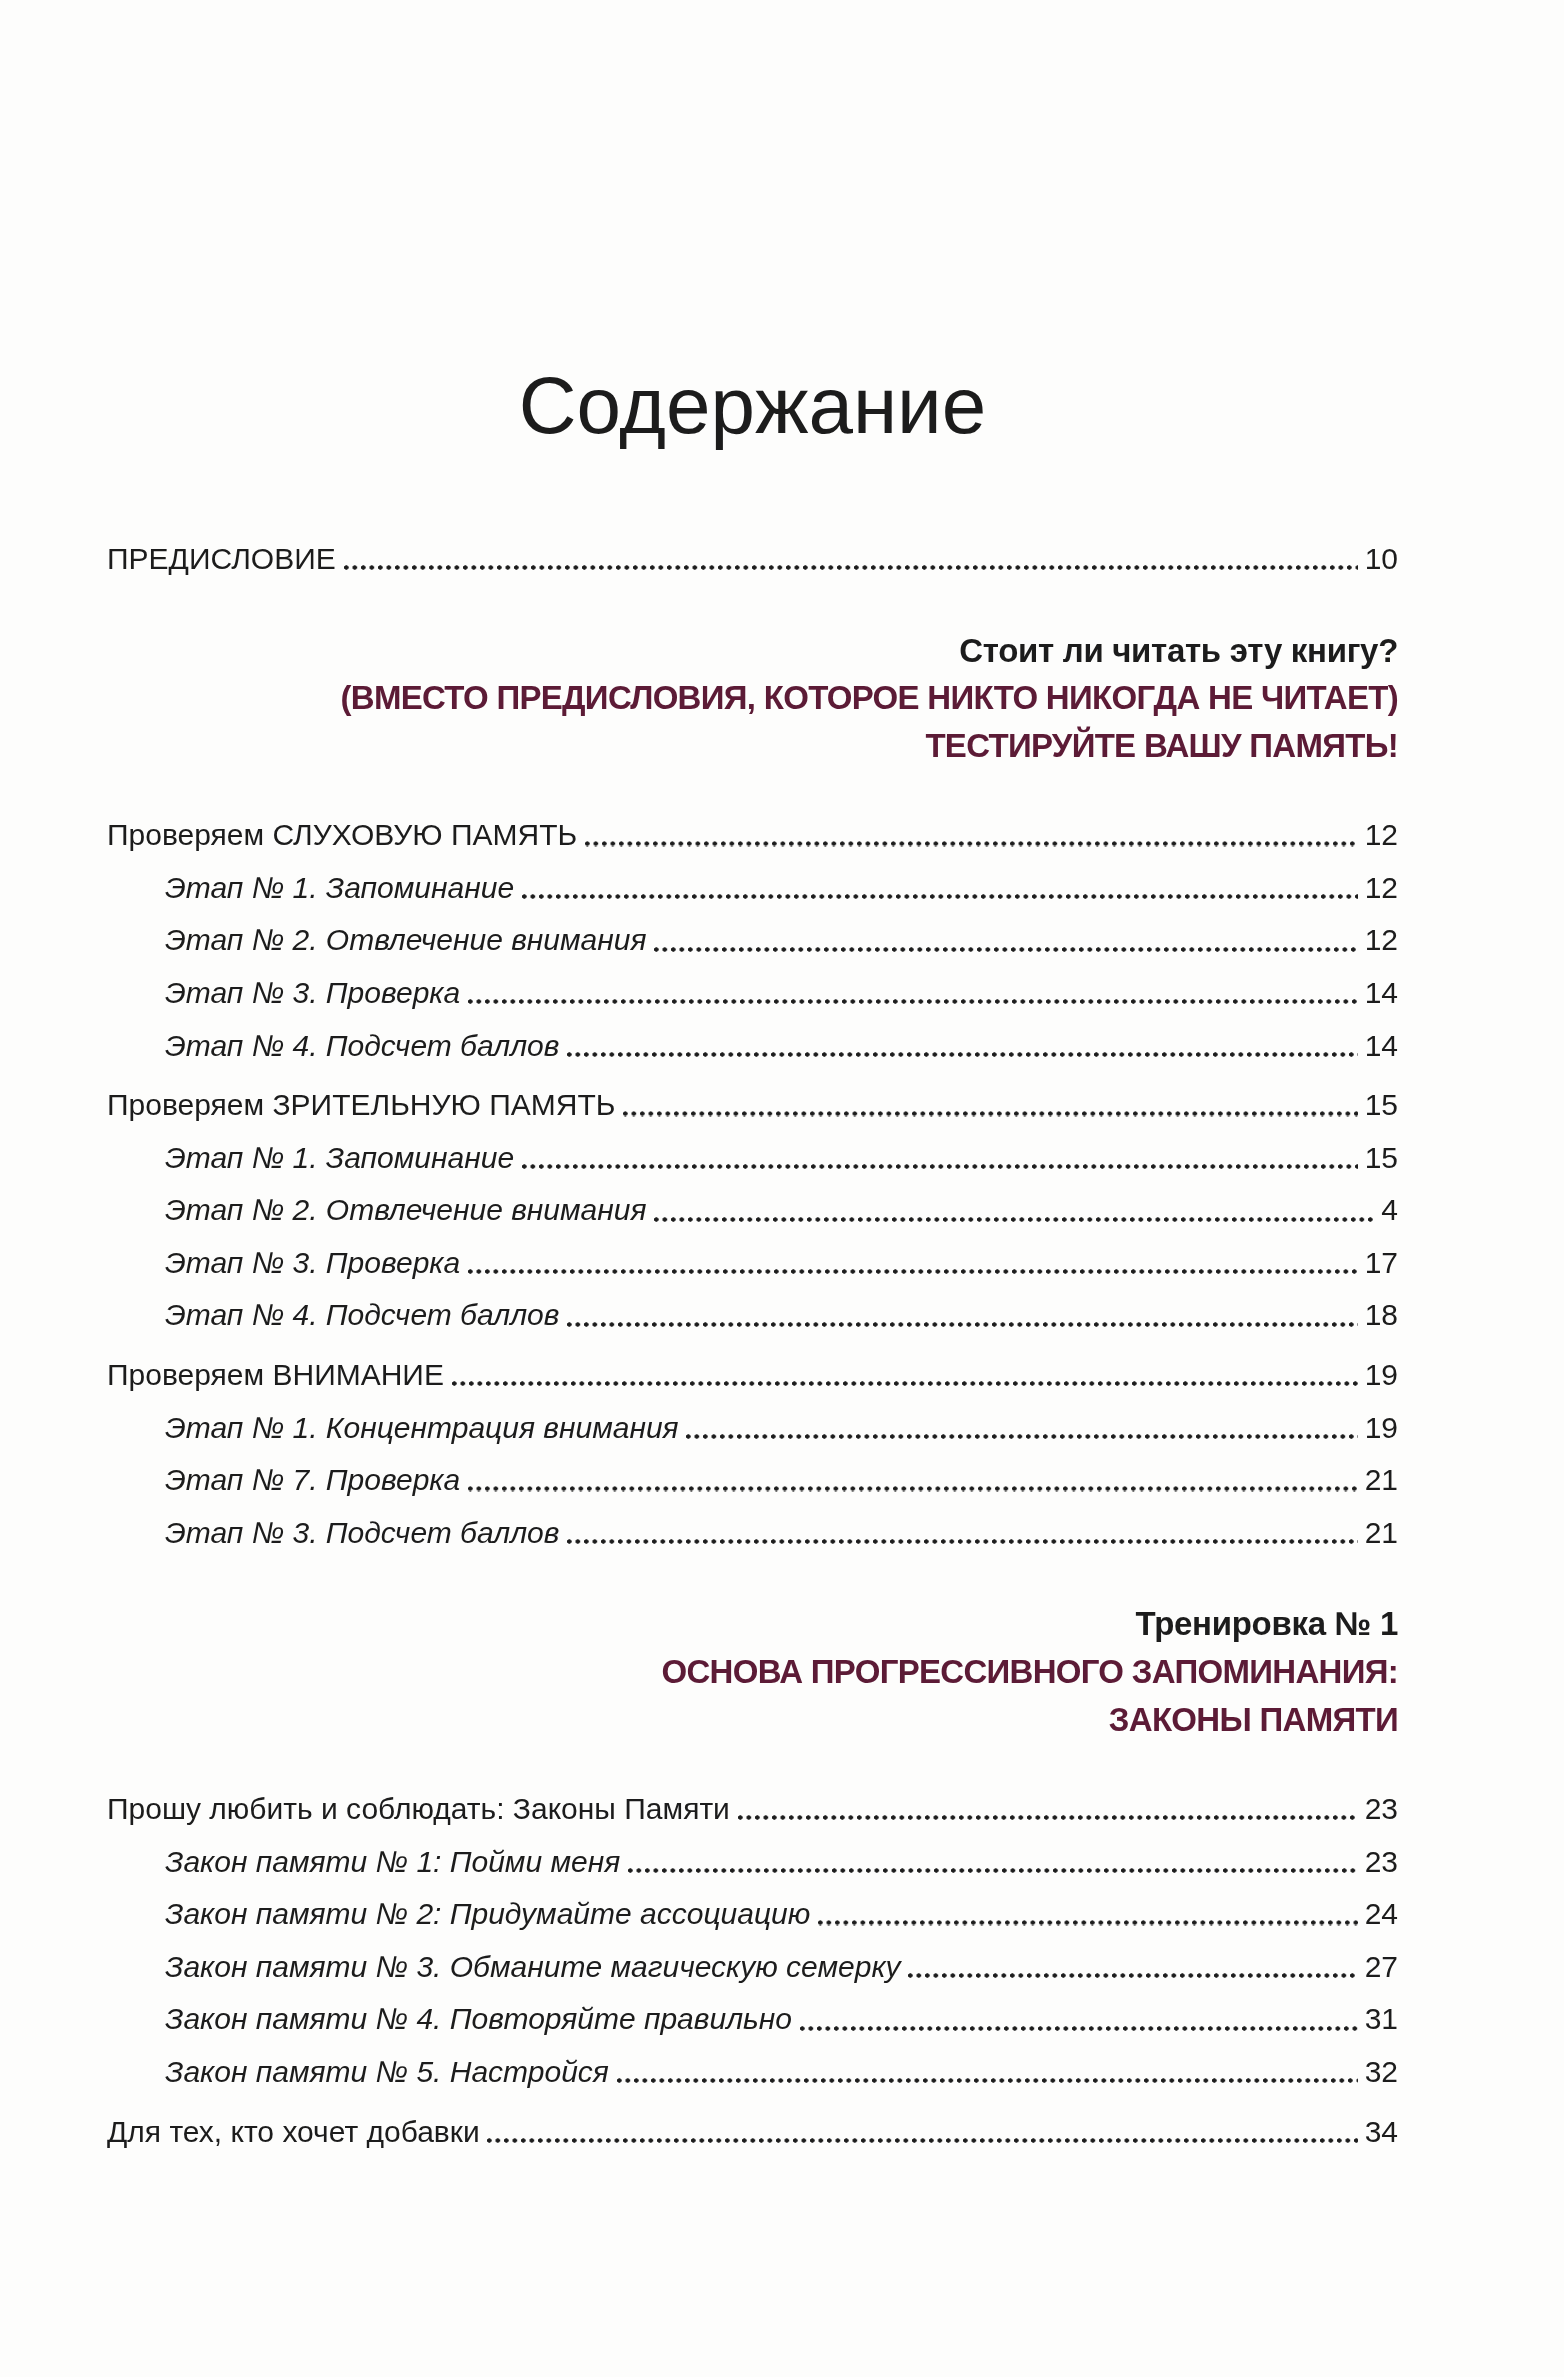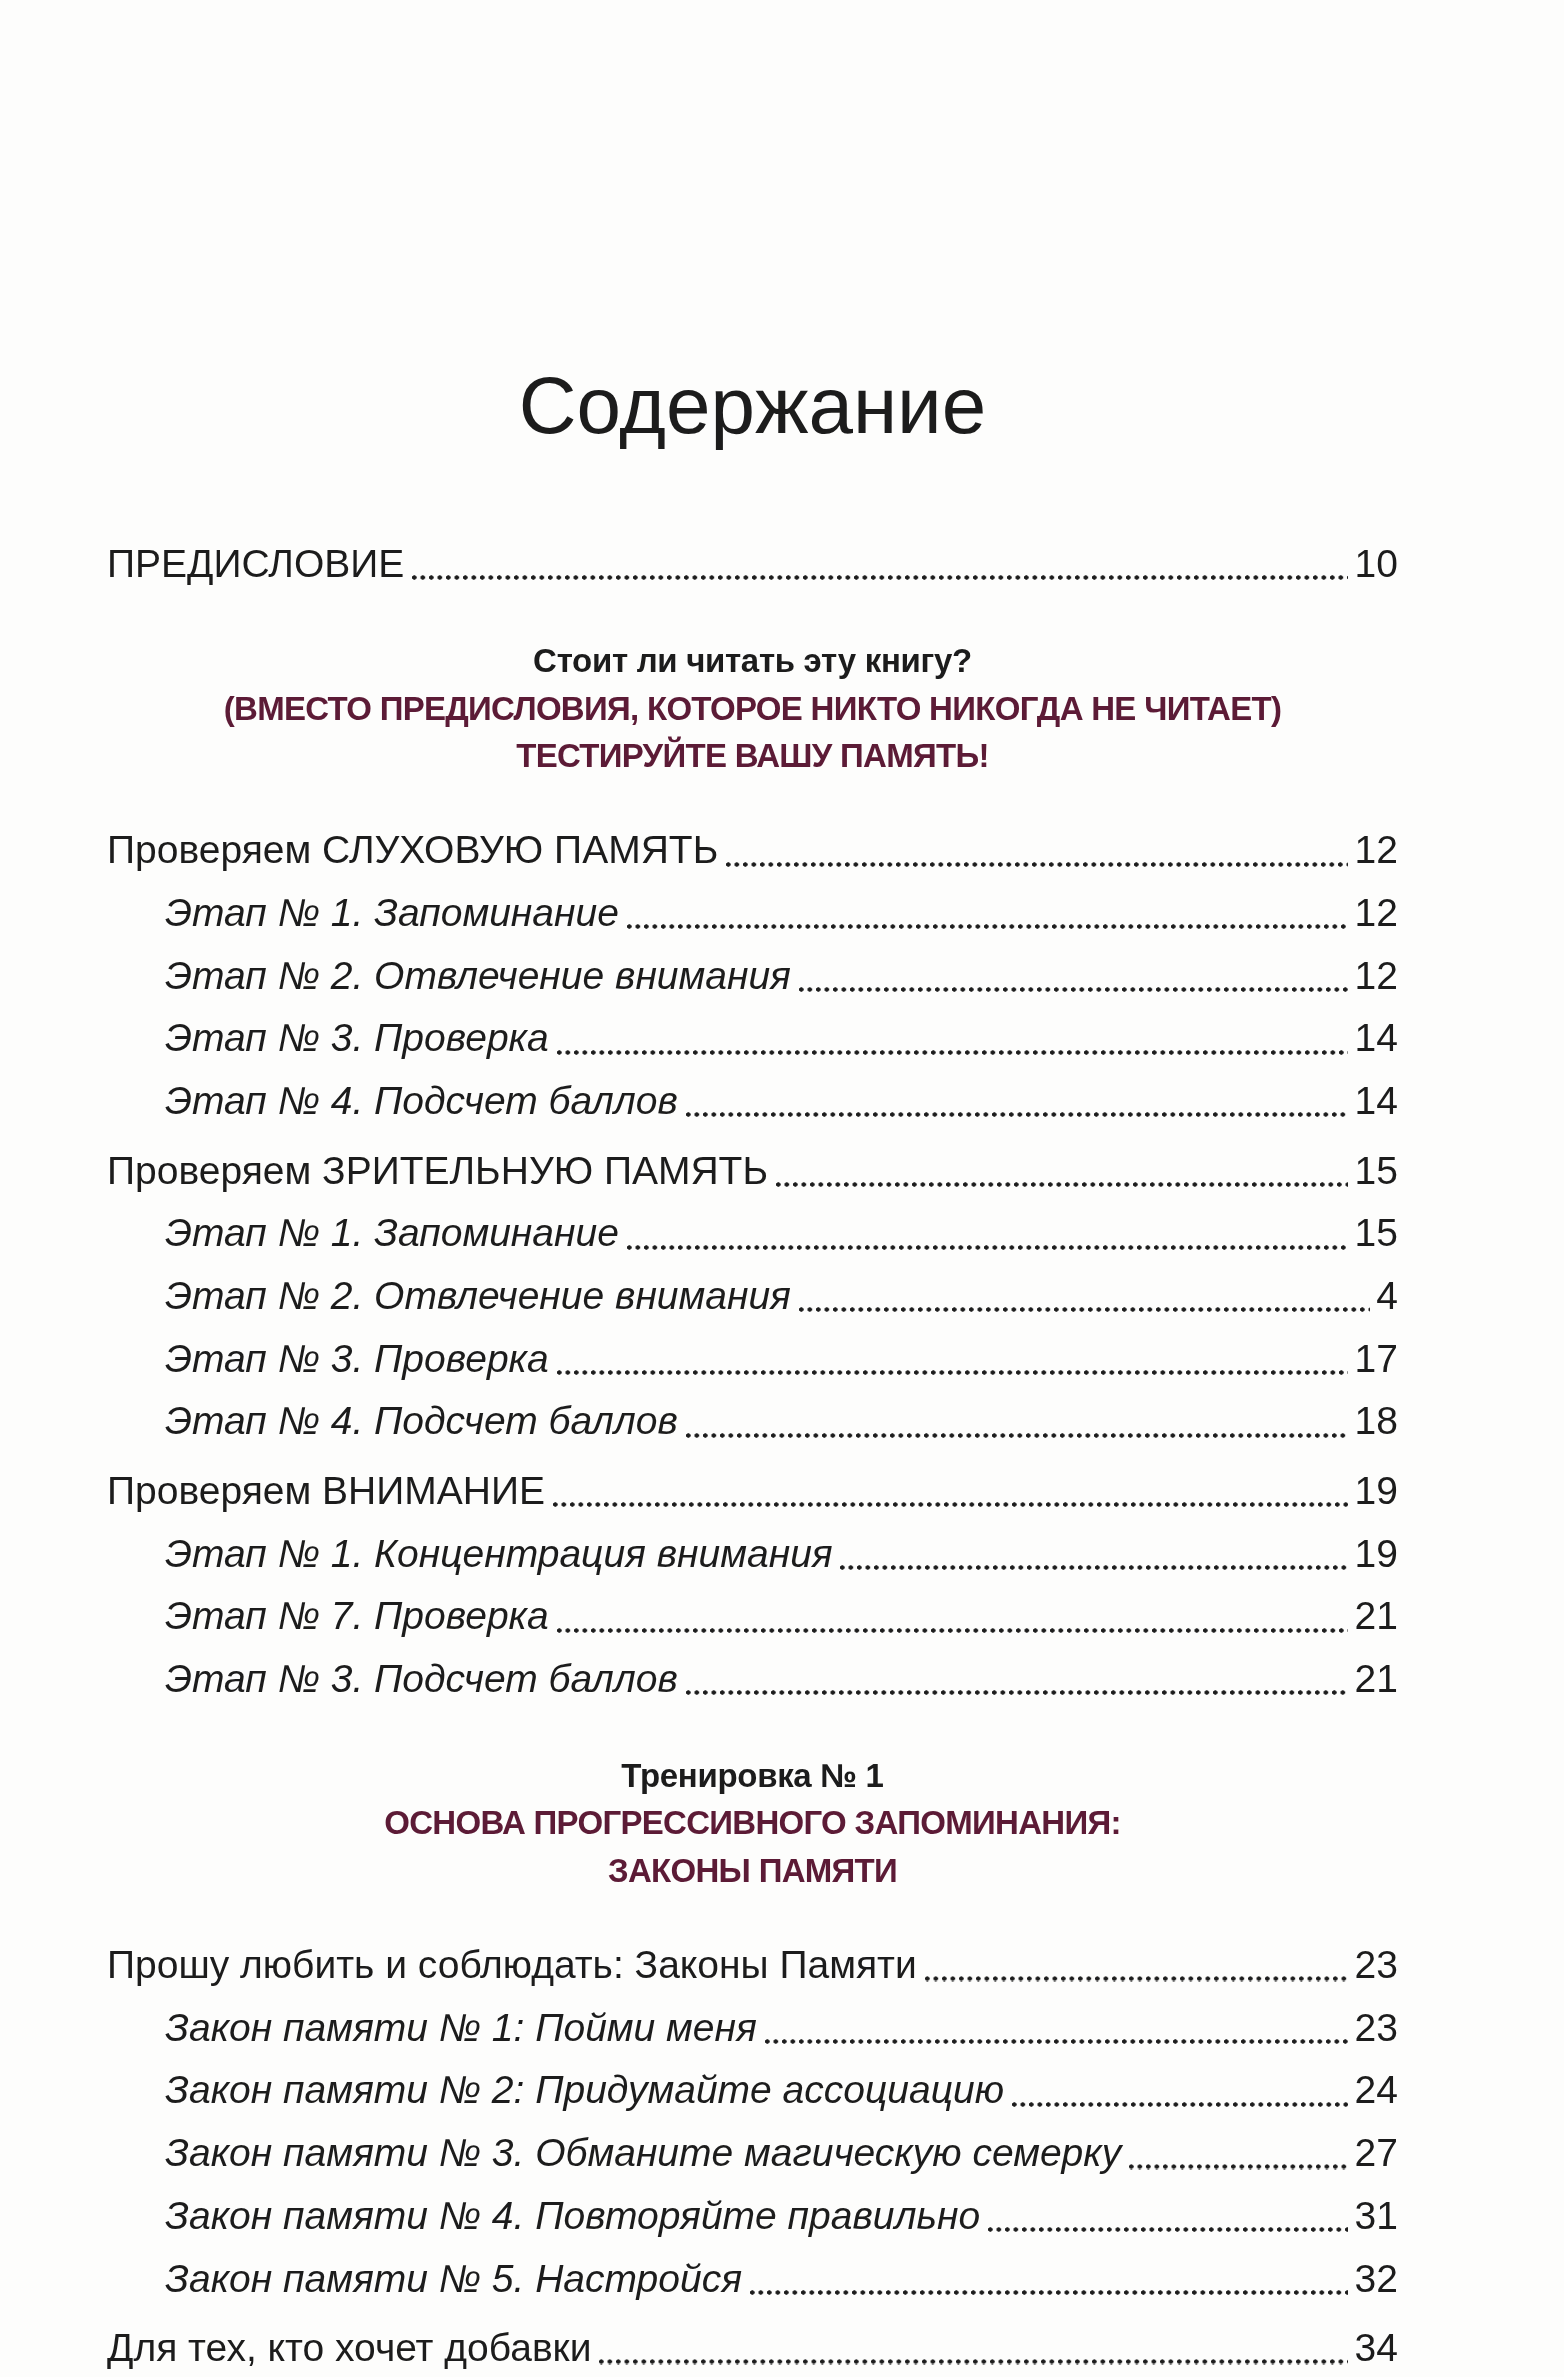--- a/index.html
+++ b/index.html
@@ -34,21 +34,21 @@
     font-weight: normal;
     line-height: 1.1;
     color: var(--text);
   }
   .toc { margin-top: 92px; }
   .toc > :first-child { margin-top: 0; }
 
   .row {
     display: flex;
     align-items: flex-start;
-    font-size: 39px;
+    font-size: 30px;
     line-height: 1.12;
     margin-top: 19px;
     color: var(--text);
   }
   .row.top { margin-top: 26px; }
   .row.sub { padding-left: 58px; }
   .row.it .label { font-style: italic; }
 
   .label { white-space: nowrap; }
   .leader {
@@ -58,21 +58,21 @@
     margin: 0 6.5px 5.2px 7.8px;
     background-image: radial-gradient(circle at 2.3px 2.6px, #1d1d1d 2px, transparent 2.5px);
     background-size: 8.5px 5.2px;
     background-repeat: repeat-x;
     background-position: left bottom;
   }
   .pagenum { white-space: nowrap; }
 
   .heading {
     margin: 51px 0 48px 0;
-    text-align: center;
+    text-align: right;
   }
   .h-line {
     font-weight: bold;
     font-size: 33px;
     line-height: 1.45;
     color: var(--text);
     letter-spacing: -0.3px;
   }
   .h-line.accent {
     color: var(--accent);

